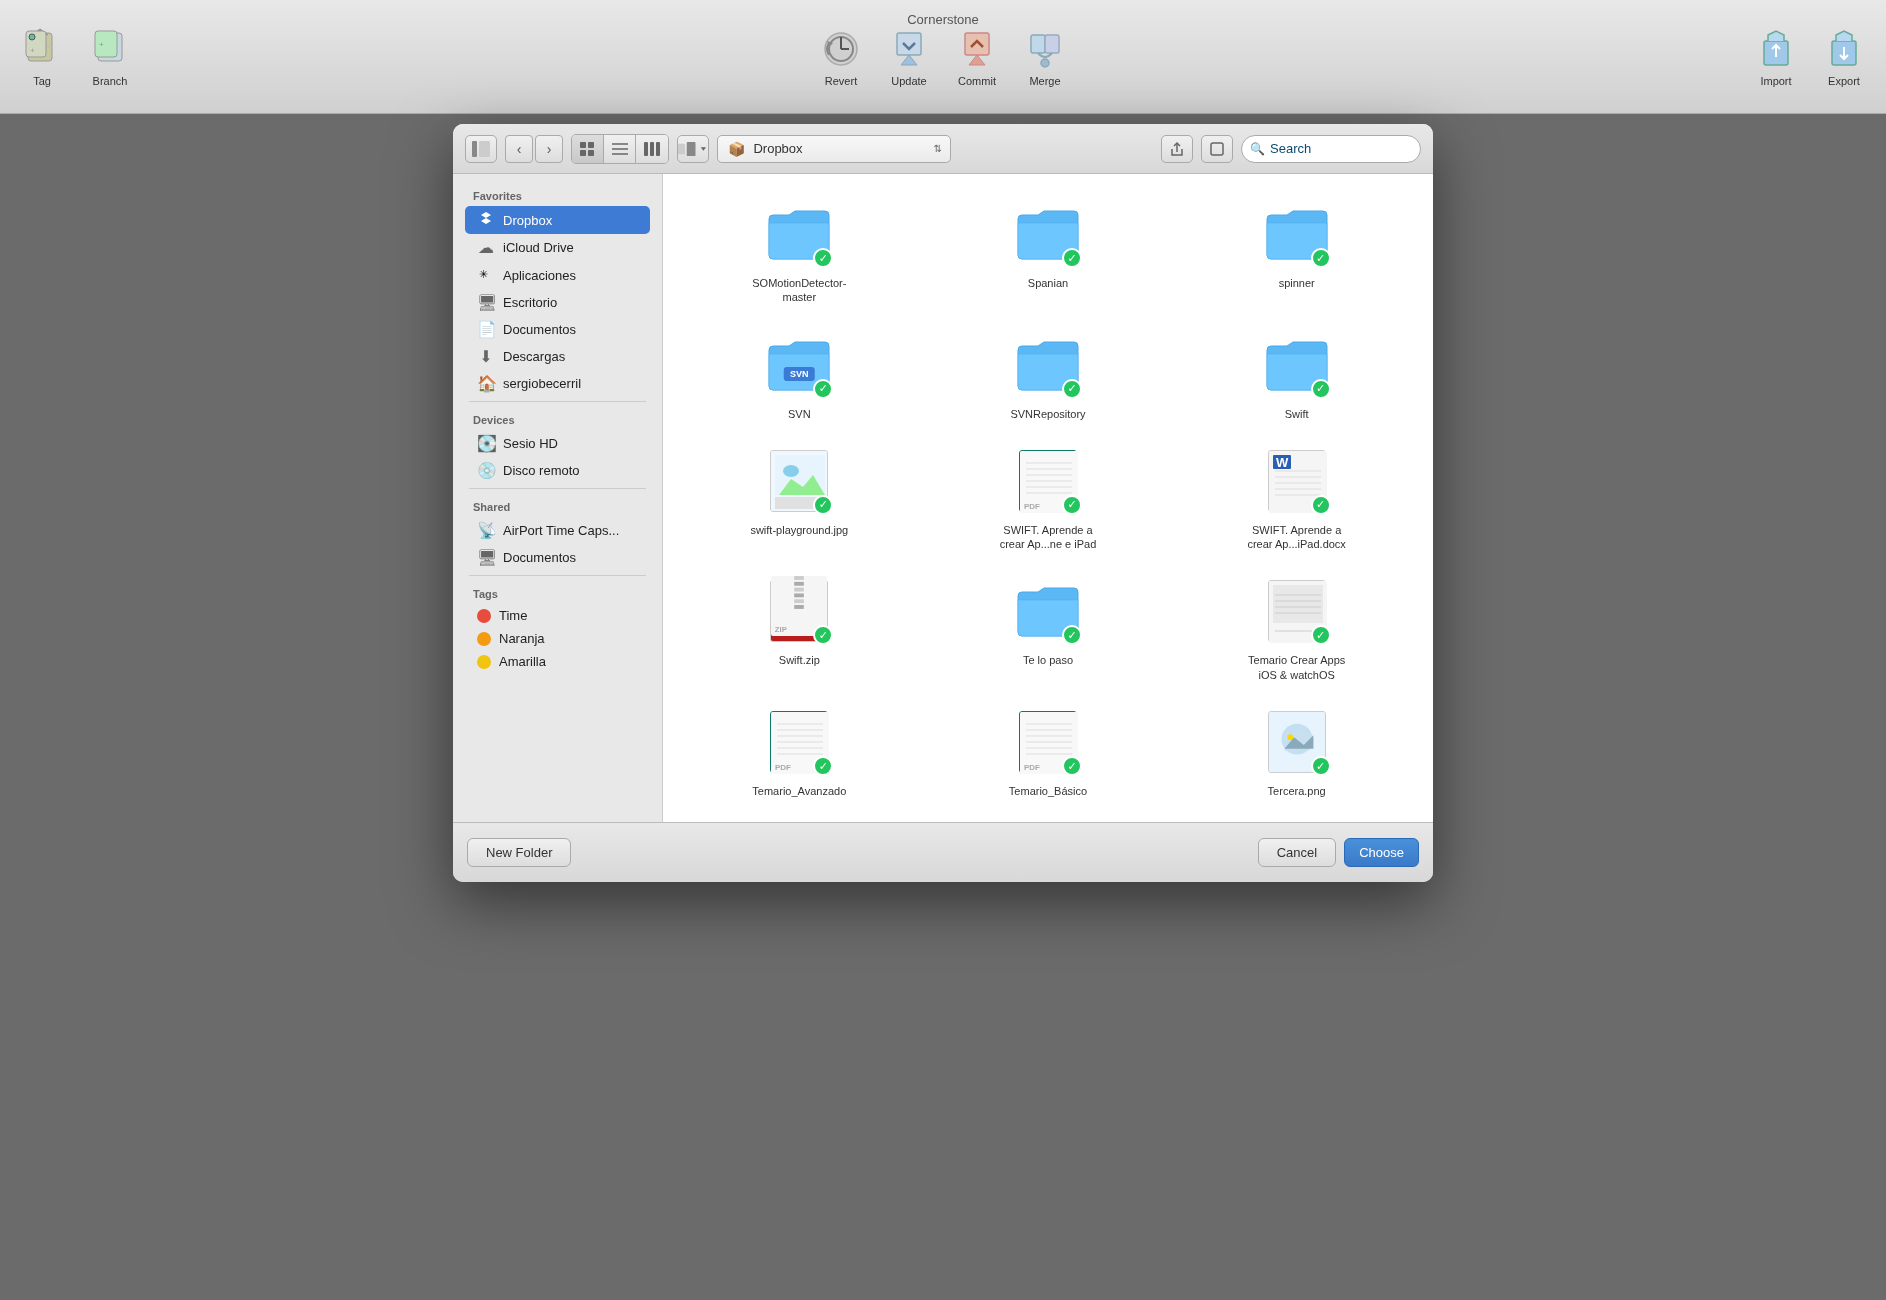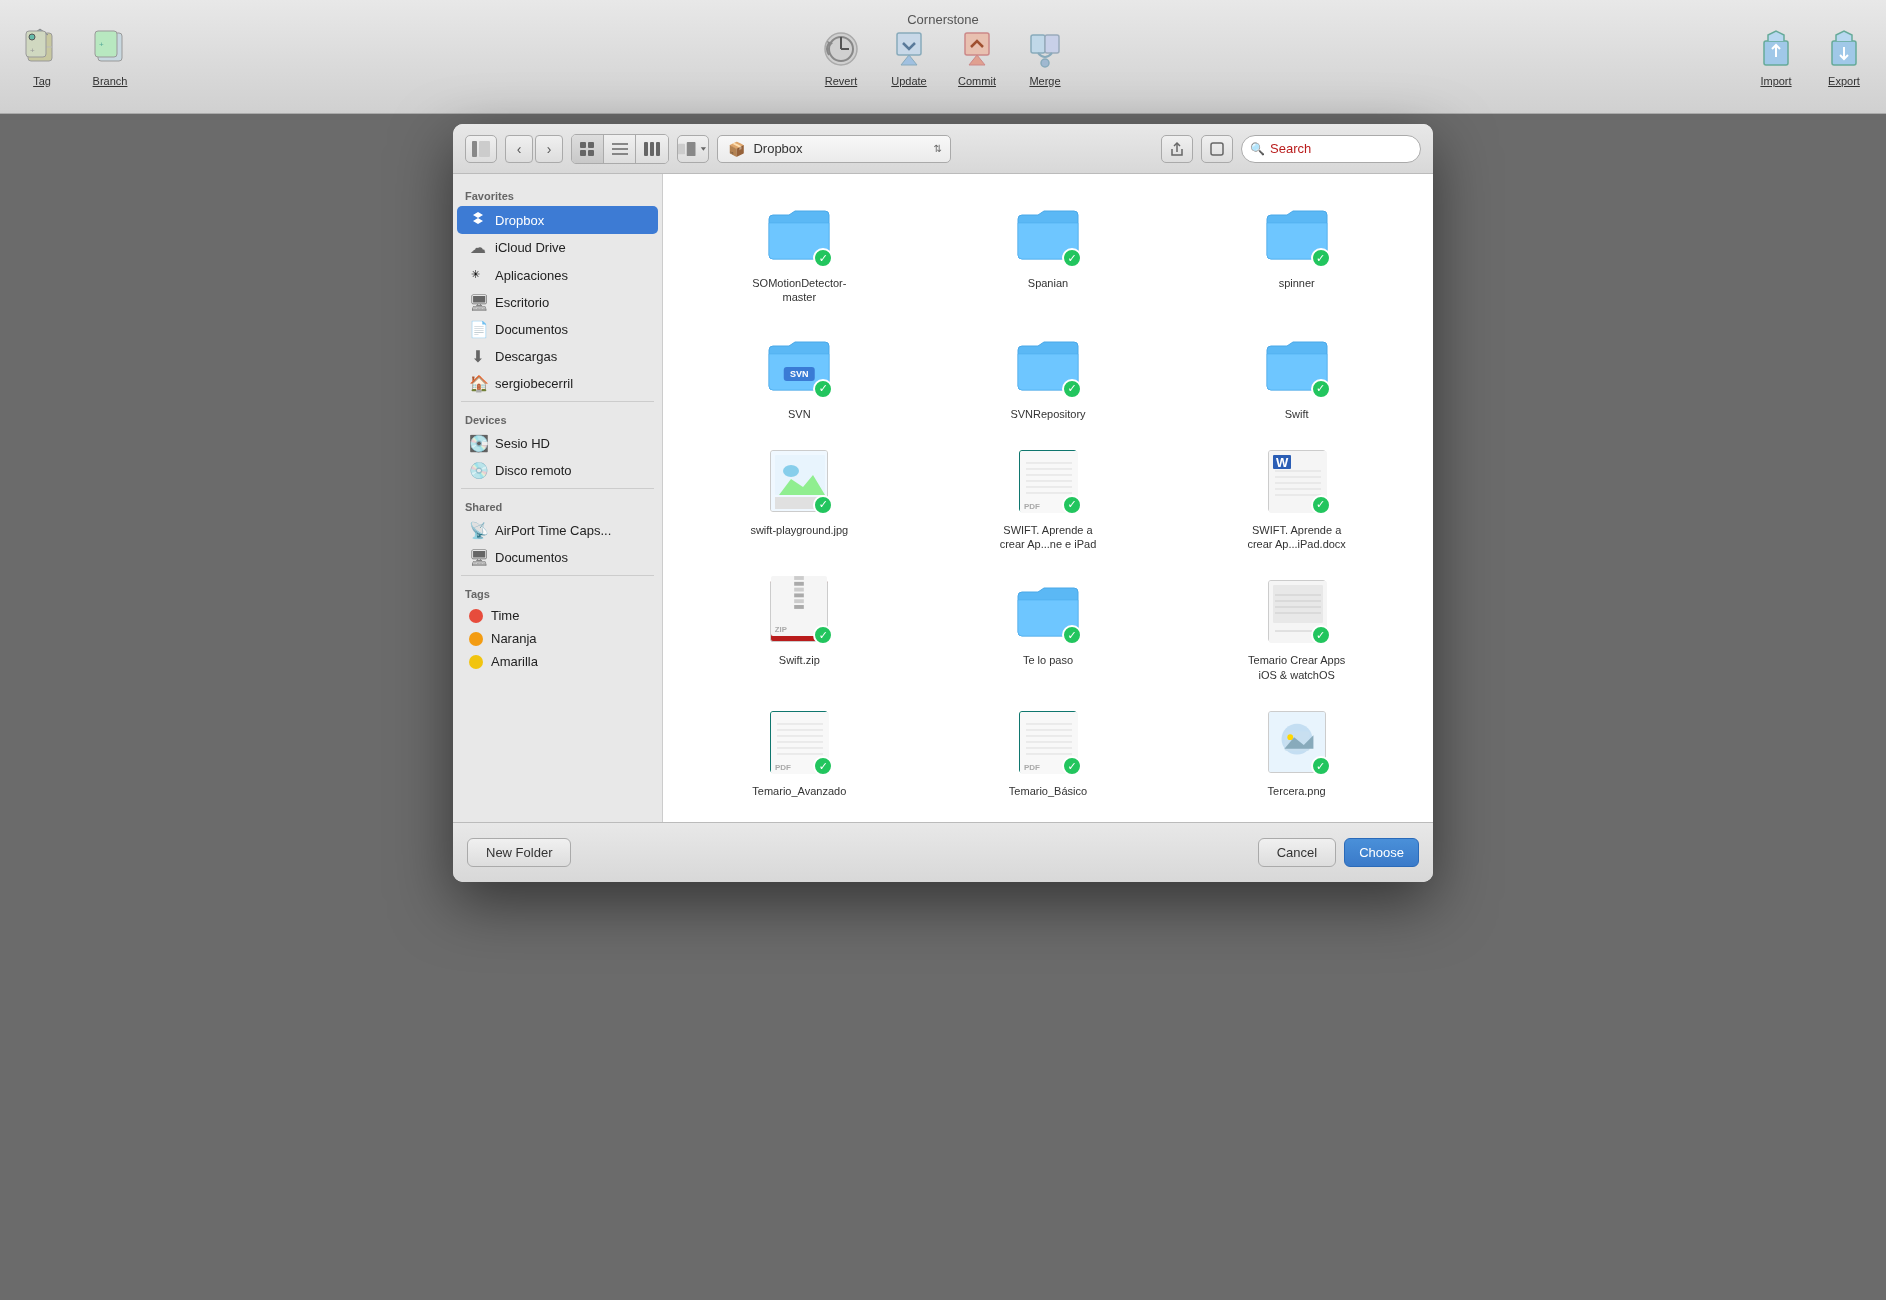--- a/index.html
+++ b/index.html
@@ -47,21 +47,20 @@
     .toolbar-icon {
       width: 44px;
       height: 44px;
       display: flex;
       align-items: center;
       justify-content: center;
     }
     .toolbar-label {
       font-size: 11px;
       color: #333;
-      text-decoration: underline;
     }
 
     
     .dialog {
       background: #f5f5f5;
       border-radius: 10px;
       box-shadow: 0 20px 60px rgba(0,0,0,0.5);
       width: 980px;
       margin-top: 10px;
       overflow: hidden;
@@ -185,21 +184,21 @@
       display: flex;
       flex: 1;
       overflow: hidden;
     }
 
     
     .sidebar {
       width: 210px;
       background: #e8e8e8;
       border-right: 1px solid #ccc;
-      padding: 8px 0;
+      padding: 8px 8px;
       overflow-y: auto;
       font-size: 13px;
       flex-shrink: 0;
     }
     .sidebar-section-label {
       color: #666;
       font-size: 11px;
       font-weight: 600;
       padding: 8px 12px 4px;
       text-transform: none;
@@ -545,21 +544,21 @@
         <path d="M3 8 L3 14 L13 14 L13 8" fill="none" stroke="#666" stroke-width="1.5"></path>
       </svg>
     </div>
     <div class="action-btn">
       <svg width="16" height="16" viewBox="0 0 16 16">
         <rect x="2" y="2" width="12" height="12" rx="2" fill="none" stroke="#666" stroke-width="1.5"></rect>
       </svg>
     </div>
     <div class="search-box">
       <span class="search-icon-inner">🔍</span>
-      <span style="color:#b91c1c;font-size:13px;">Search</span>
+      <span style="color:#0c4a6e;font-size:13px;">Search</span>
     </div>
   </div>
 
   <div class="dialog-body">
 
     <div class="sidebar">
 
       <div class="sidebar-section-label">Favorites</div>
       <div class="sidebar-item active">
         <span class="sidebar-item-icon">

